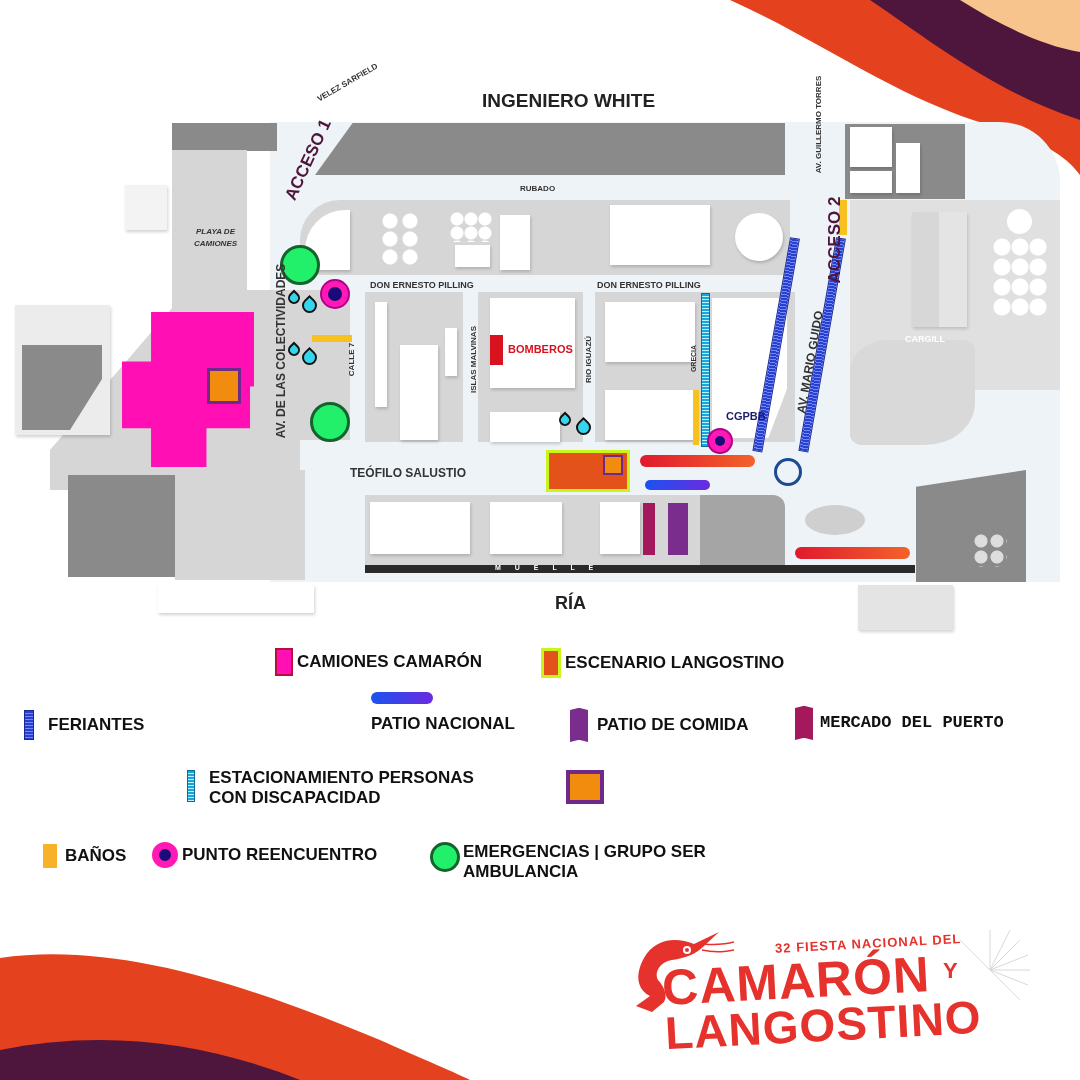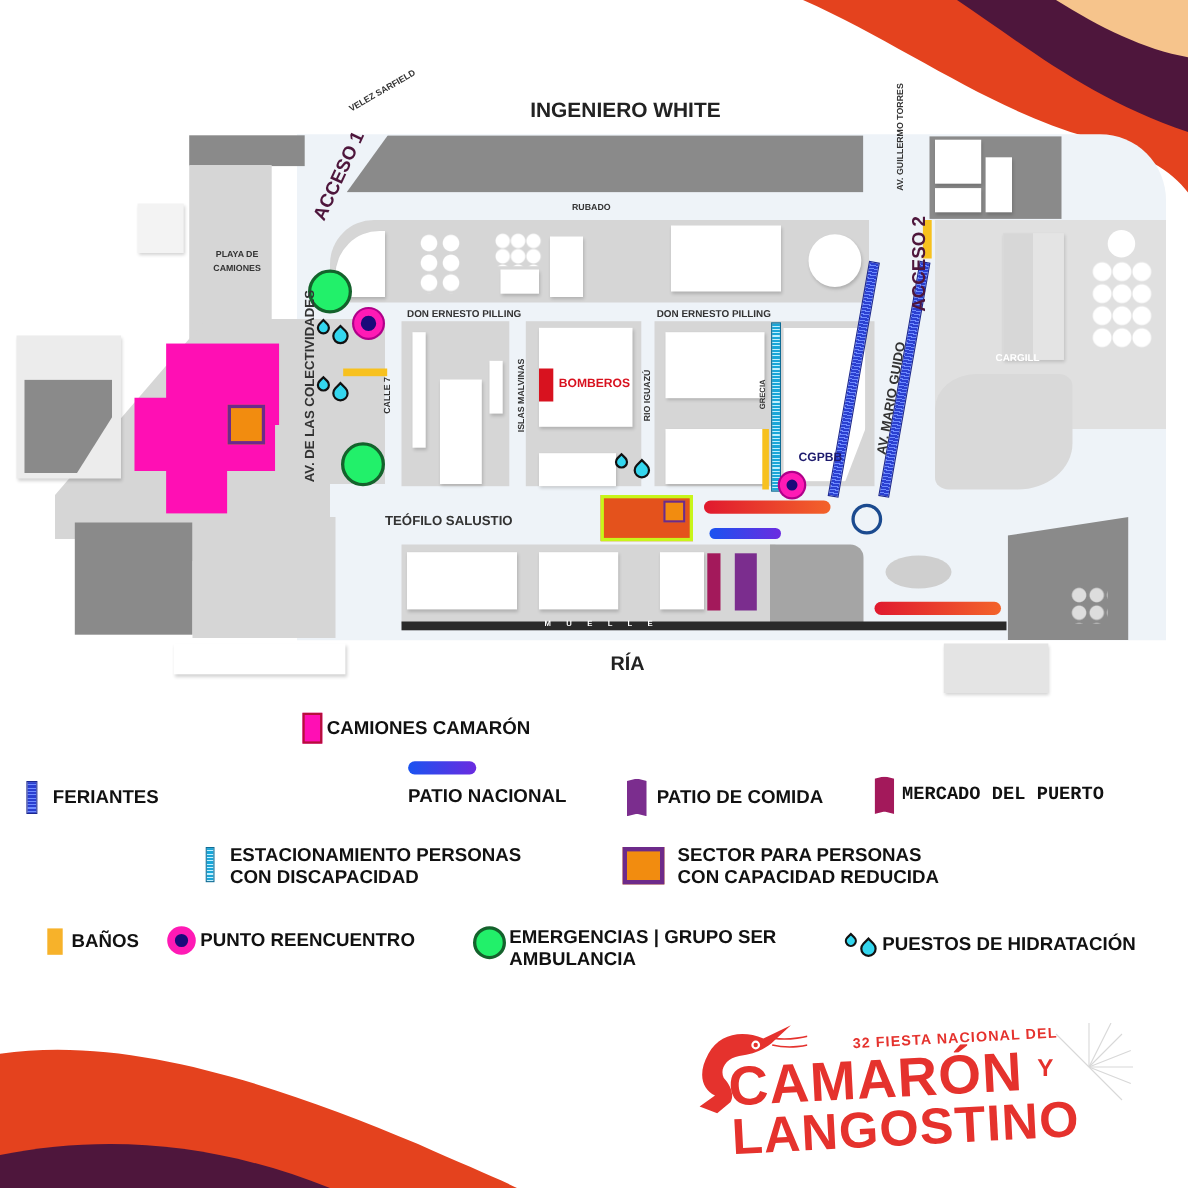--- a/index.html
+++ b/index.html
@@ -128,46 +128,50 @@
   <div class="drop" style="left:288px;top:292px;width:8px;height:8px;"></div>
   <div class="drop" style="left:302px;top:298px;width:11px;height:11px;"></div>
   <div class="drop" style="left:288px;top:344px;width:8px;height:8px;"></div>
   <div class="drop" style="left:302px;top:350px;width:11px;height:11px;"></div>
   <div class="drop" style="left:559px;top:414px;width:8px;height:8px;"></div>
   <div class="drop" style="left:576px;top:420px;width:11px;height:11px;"></div>
 
   <div class="abs" style="left:490px;top:335px;width:13px;height:30px;background:#d8121f;"></div>
   <div class="lbl" style="left:508px;top:343px;font-size:11px;color:#d8121f;">BOMBEROS</div>
   <div class="lbl" style="left:726px;top:410px;font-size:11px;color:#1d1a6d;">CGPBB</div>
-  <div class="lbl" style="left:905px;top:320px;font-size:9px;color:#fff;">CARGILL</div>
+  <div class="lbl" style="left:905px;top:334px;font-size:9px;color:#fff;">CARGILL</div>
 
   <div class="lbl big" style="left:482px;top:90px;">INGENIERO WHITE</div>
   <div class="lbl street" style="left:318px;top:95px;font-size:8px;transform:rotate(-30deg);transform-origin:left;">VELEZ SARFIELD</div>
   <div class="lbl" style="left:265px;top:150px;font-size:17px;color:#4e163c;transform:rotate(-65deg);transform-origin:center;">ACCESO 1</div>
   <div class="lbl street" style="left:520px;top:184px;font-size:8px;">RUBADO</div>
-  <div class="lbl street" style="left:188px;top:226px;font-size:8px;width:55px;white-space:normal;text-align:center;line-height:12px;">PLAYA DE CAMIONES</div>
+  <div class="lbl street" style="left:188px;top:226px;font-size:8px;width:55px;white-space:normal;text-align:center;line-height:12px;font-style:italic;">PLAYA DE CAMIONES</div>
   <div class="lbl street" style="left:370px;top:280px;">DON ERNESTO PILLING</div>
   <div class="lbl street" style="left:597px;top:280px;">DON ERNESTO PILLING</div>
   <div class="lbl" style="left:194px;top:344px;font-size:12px;color:#333;transform:rotate(-90deg);">AV. DE LAS COLECTIVIDADES</div>
   <div class="lbl street" style="left:335px;top:355px;font-size:8px;transform:rotate(-90deg);">CALLE 7</div>
   <div class="lbl street" style="left:440px;top:355px;font-size:8px;transform:rotate(-90deg);">ISLAS MALVINAS</div>
   <div class="lbl street" style="left:565px;top:355px;font-size:8px;transform:rotate(-90deg);">RIO IGUAZÚ</div>
   <div class="lbl street" style="left:680px;top:355px;font-size:7px;transform:rotate(-90deg);">GRECIA</div>
   <div class="lbl street" style="left:770px;top:120px;font-size:8px;transform:rotate(-90deg);">AV. GUILLERMO TORRES</div>
   <div class="lbl" style="left:792px;top:230px;font-size:17px;color:#4e163c;transform:rotate(-90deg);">ACCESO 2</div>
   <div class="lbl" style="left:758px;top:355px;font-size:12px;color:#333;transform:rotate(-80deg);">AV. MARIO GUIDO</div>
   <div class="lbl" style="left:350px;top:466px;font-size:12px;color:#333;">TEÓFILO SALUSTIO</div>
   <div class="lbl big" style="left:555px;top:593px;font-size:18px;">RÍA</div>
 </div>
 
 <div class="abs" style="left:0;top:640px;width:1080px;height:260px;">
   <div class="legend-row" style="left:275px;top:8px;">
     <span class="sw" style="width:18px;height:28px;background:#ff0fb4;border:2px solid #b5103a;box-sizing:border-box;margin-right:4px;"></span>
     <span class="ltext">CAMIONES CAMARÓN</span>
   </div>
+  <div class="legend-row" style="left:541px;top:8px;">
+    <span class="sw" style="width:20px;height:30px;background:#e4521c;border:3px solid #c8f51a;box-sizing:border-box;margin-right:4px;"></span>
+    <span class="ltext">ESCENARIO LANGOSTINO</span>
+  </div>
 
   <div class="legend-row" style="left:24px;top:70px;">
     <span class="sw feriante-bar" style="width:8px;height:28px;margin-right:14px;"></span>
     <span class="ltext">FERIANTES</span>
   </div>
   <div class="legend-row" style="left:371px;top:52px;flex-direction:column;align-items:flex-start;">
     <span class="sw pc-bar" style="width:62px;height:12px;margin:0 0 10px 0;"></span>
     <span class="ltext">PATIO NACIONAL</span>
   </div>
   <div class="legend-row" style="left:570px;top:68px;">
@@ -181,47 +185,36 @@
 
   <div class="legend-row" style="left:187px;top:128px;align-items:flex-start;">
     <span class="sw disc-bar" style="width:6px;height:30px;margin-right:14px;margin-top:2px;"></span>
     <span style="display:flex;flex-direction:column;">
       <span class="ltext">ESTACIONAMIENTO PERSONAS</span>
       <span class="ltext">CON DISCAPACIDAD</span>
     </span>
   </div>
   <div class="legend-row" style="left:566px;top:128px;align-items:flex-start;">
     <span class="sw" style="width:30px;height:26px;background:#f28c0f;border:4px solid #6d2a8a;margin-right:12px;margin-top:2px;"></span>
-    <span style="display:flex;flex-direction:column;">
-      <span class="ltext">SECTOR PARA PERSONAS</span>
-      <span class="ltext">CON CAPACIDAD REDUCIDA</span>
-    </span>
   </div>
 
   <div class="legend-row" style="left:43px;top:204px;">
     <span class="sw" style="width:14px;height:24px;background:#f7b22a;margin-right:8px;"></span>
     <span class="ltext">BAÑOS</span>
   </div>
   <div class="legend-row" style="left:430px;top:202px;align-items:flex-start;">
     <span class="sw" style="width:24px;height:24px;border-radius:50%;background:#22f06a;border:3px solid #14622c;margin-right:3px;"></span>
     <span style="display:flex;flex-direction:column;">
       <span class="ltext">EMERGENCIAS | GRUPO SER</span>
       <span class="ltext">AMBULANCIA</span>
     </span>
   </div>
   <div class="legend-row" style="left:152px;top:202px;">
     <span class="sw" style="width:12px;height:12px;border-radius:50%;background:#1a0a7a;border:7px solid #ff1ab5;margin-right:4px;"></span>
     <span class="ltext">PUNTO REENCUENTRO</span>
-  </div>
-  <div class="legend-row" style="left:766px;top:204px;">
-    <span style="position:relative;width:36px;height:30px;display:inline-block;">
-      <span class="drop" style="left:2px;top:6px;width:7px;height:7px;"></span>
-      <span class="drop" style="left:16px;top:11px;width:11px;height:11px;"></span>
-    </span>
-    <span class="ltext">PUESTOS DE HIDRATACIÓN</span>
   </div>
 </div>
 
 <div class="abs" style="left:620px;top:920px;width:420px;height:140px;">
   <svg width="110" height="100" viewBox="0 0 110 100" style="position:absolute;left:4px;top:4px;">
     <path d="M95 8 L70 20 C50 12 30 16 20 34 C10 52 14 66 26 72 L12 82 L28 88 L40 78 C44 72 40 62 34 56 C30 48 36 38 48 36 C62 34 72 30 80 22 Z" fill="#e5322d"></path>
     <circle cx="63" cy="26" r="4" fill="#fff"></circle>
     <circle cx="63" cy="26" r="2" fill="#e5322d"></circle>
     <path d="M80 20 C95 22 110 18 110 18 M78 26 C95 30 110 26 110 26" stroke="#e5322d" stroke-width="1.5" fill="none"></path>
   </svg>

